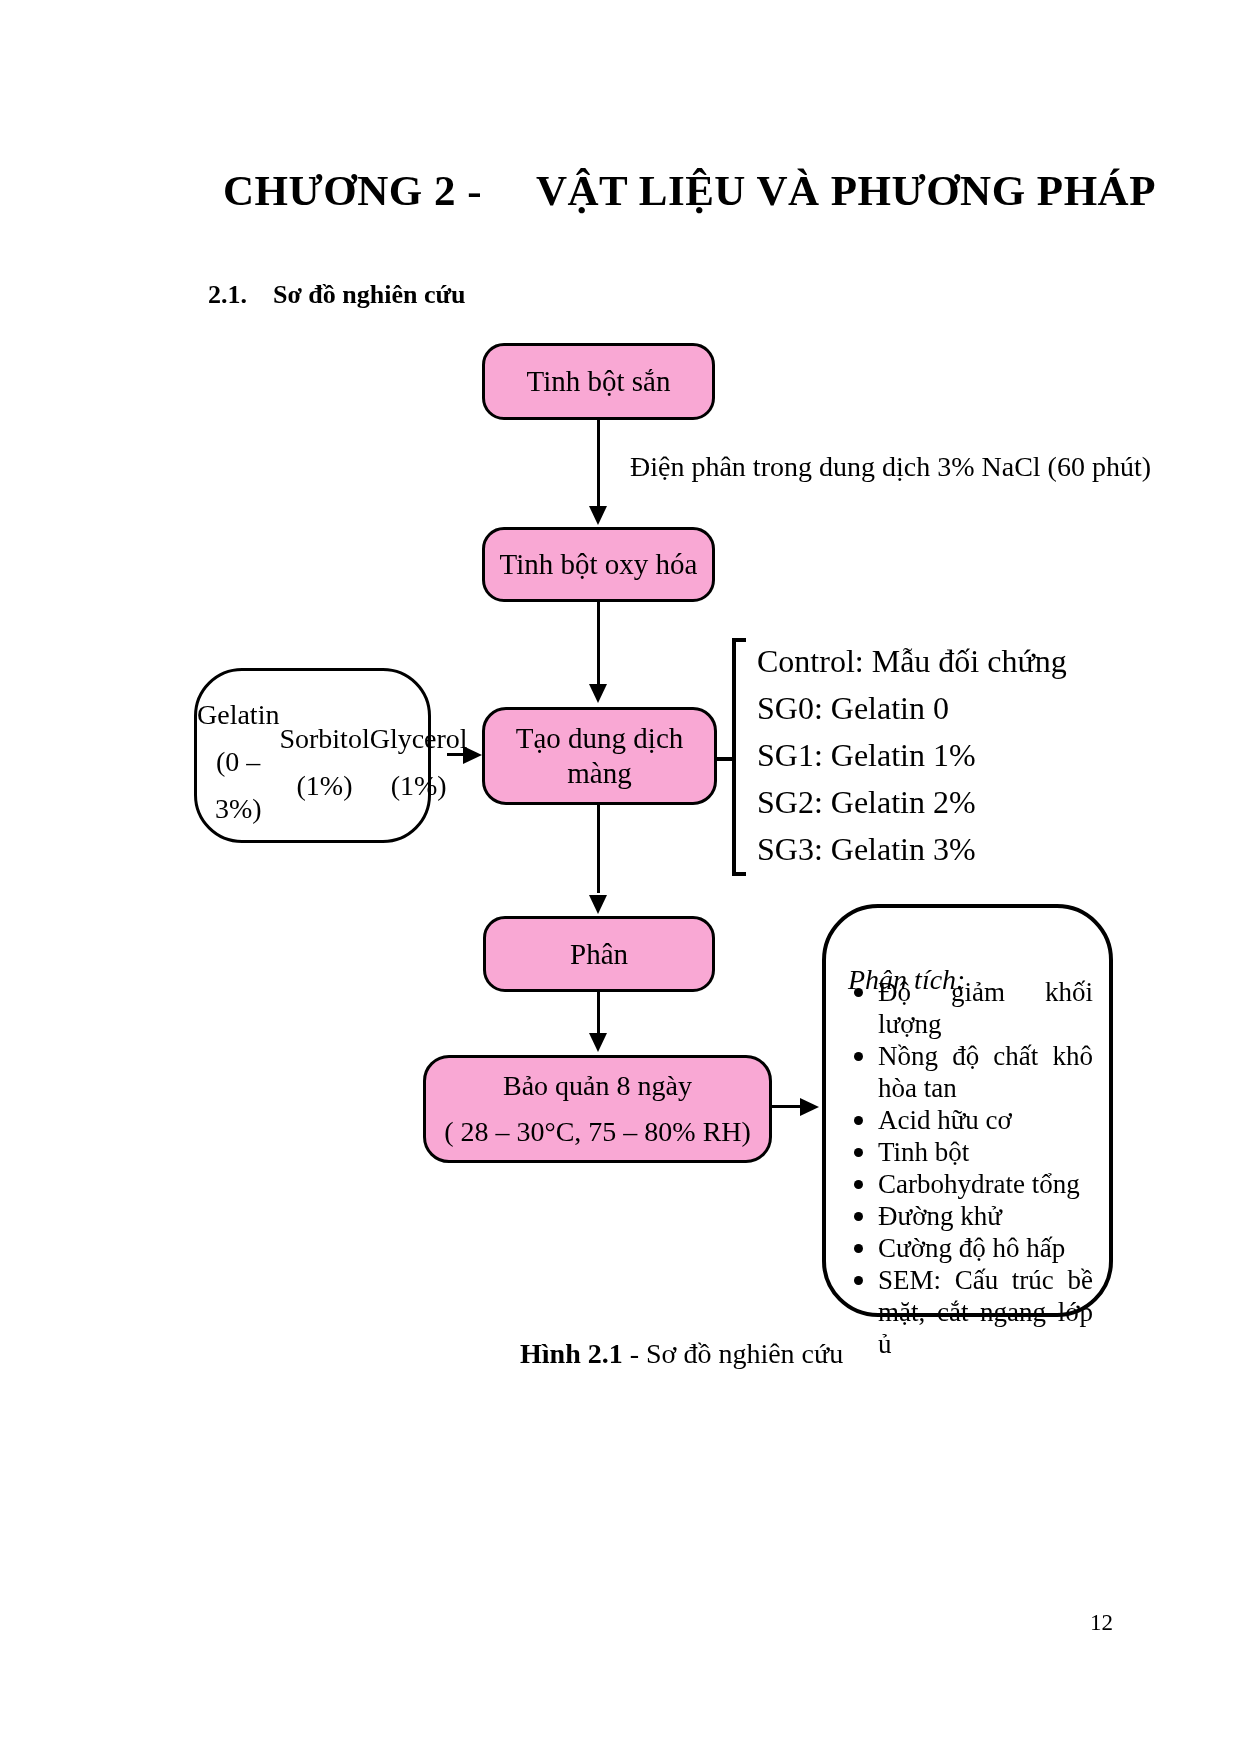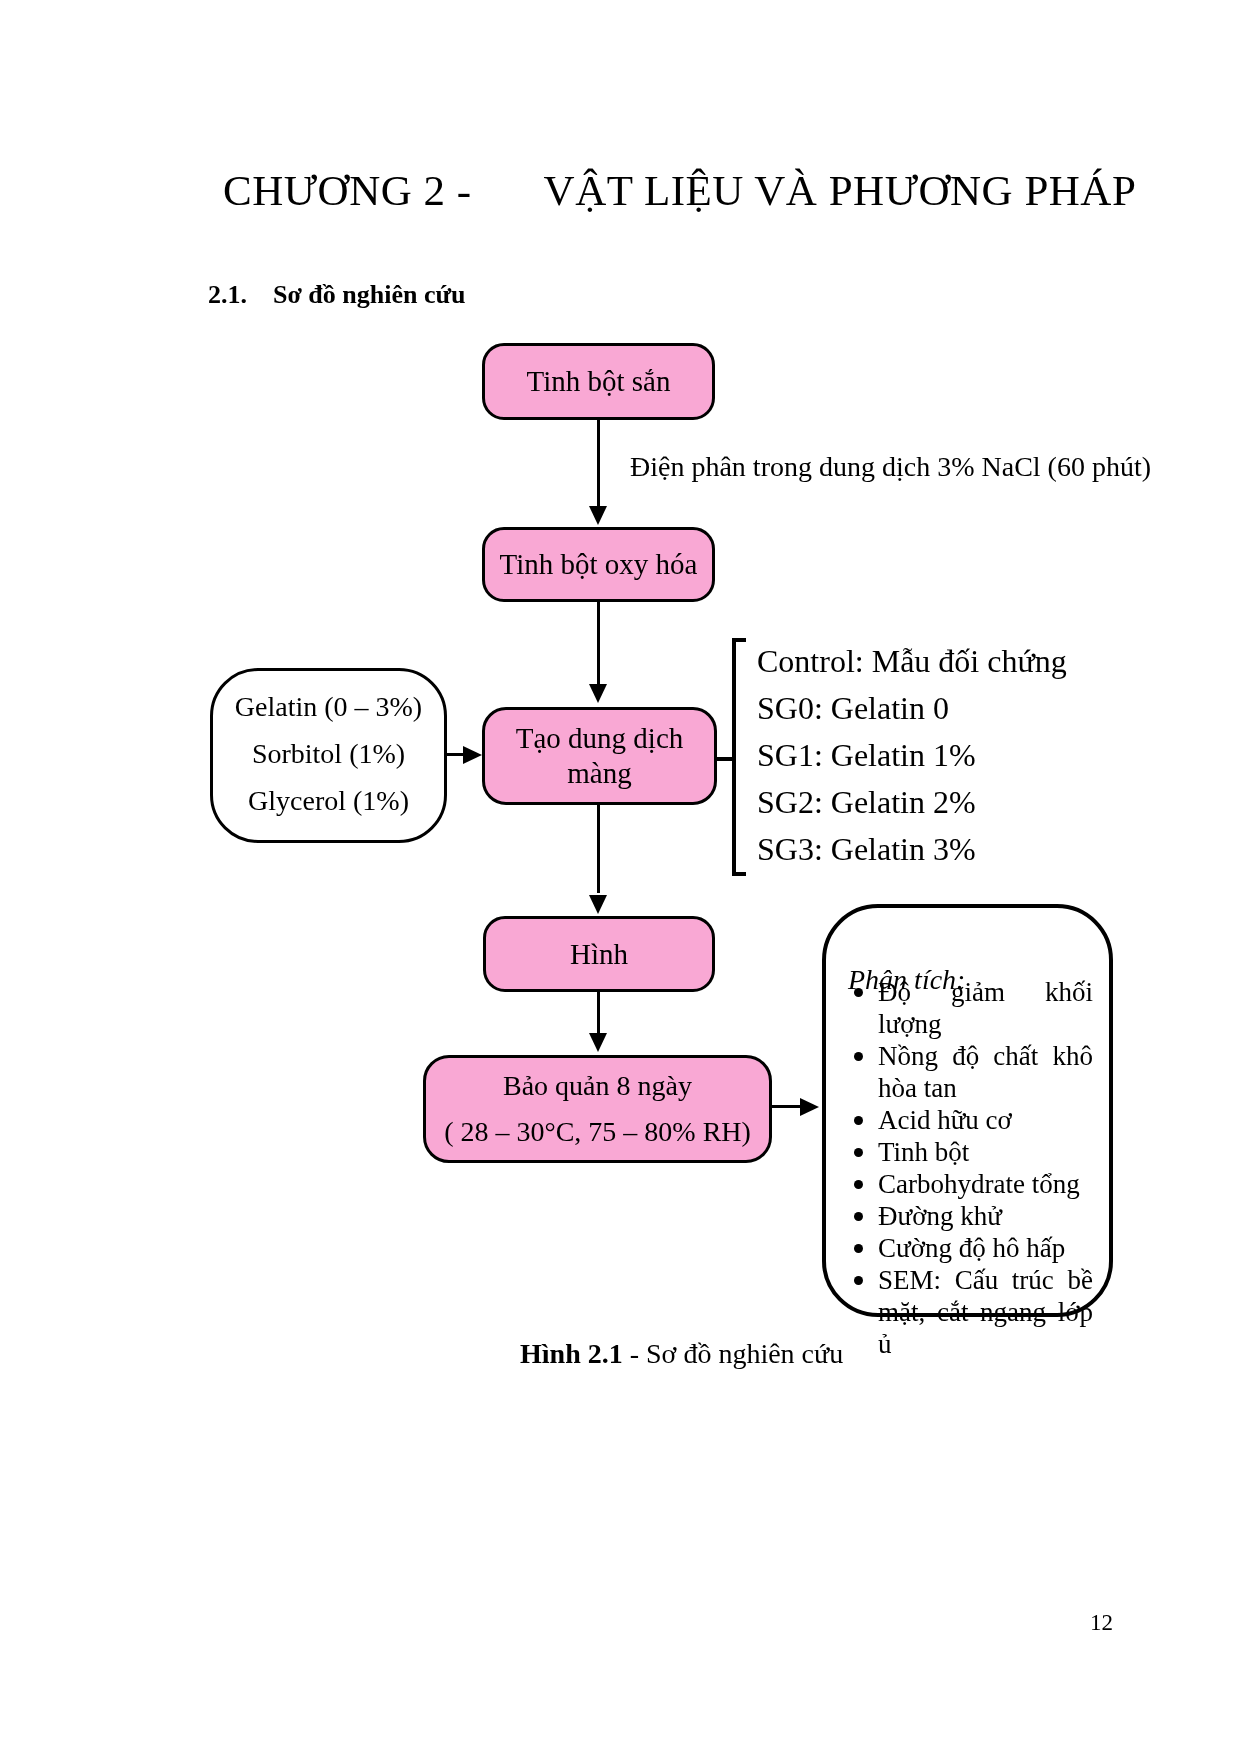--- a/index.html
+++ b/index.html
@@ -3,42 +3,42 @@
 <meta charset="utf-8">
 <style>
   html,body{margin:0;padding:0;}
   body{
     width:1240px;height:1754px;background:#ffffff;position:relative;
     font-family:"Liberation Serif","DejaVu Serif",serif;color:#000;
     -webkit-font-smoothing:antialiased;
   }
   .abs{position:absolute;}
   
-  .doc-title{left:223px;top:166px;display:flex;gap:72px;
-    font-size:43px;font-weight:normal;white-space:nowrap;letter-spacing:.5px;}
+  .doc-title{left:223px;top:166px;display:flex;gap:54px;
+    font-size:43px;font-weight:bold;white-space:nowrap;letter-spacing:.5px;}
   .section-heading{left:208px;top:280px;display:flex;gap:26px;
     font-size:26px;font-weight:bold;white-space:nowrap;}
   
   .fbox{border:3px solid #000;border-radius:22px;background:#f9a8d4;
     display:flex;flex-direction:column;align-items:center;justify-content:center;
     text-align:center;font-size:29px;box-sizing:border-box;}
   .fbox .bline{display:block;}
   
   .vline{width:3px;background:#000;}
   .hline{height:3px;background:#000;}
   .head-down{width:0;height:0;border-left:9px solid transparent;
     border-right:9px solid transparent;border-top:19px solid #000;}
   .head-right{width:0;height:0;border-top:9px solid transparent;
     border-bottom:9px solid transparent;border-left:19px solid #000;}
   
   .edge-label{left:630px;top:451px;font-size:28px;white-space:nowrap;}
   
-  .ingredients-box{left:210px;top:668px;width:237px;height:175px;
+  .ingredients-box{left:194px;top:668px;width:237px;height:175px;
     border:3px solid #000;border-radius:48px;background:#fff;box-sizing:border-box;
-    display:flex;flex-direction:column;align-items:center;
+    display:flex;flex-direction:row;align-items:center;
     padding-top:12px;font-size:28px;line-height:47px;text-align:center;}
   
   .bracket{left:732px;top:638px;width:14px;height:238px;box-sizing:border-box;
     border-left:4px solid #000;border-top:4px solid #000;border-bottom:4px solid #000;}
   .bracket-tick{left:717px;top:757px;width:16px;height:4px;background:#000;}
   .samples-list{left:757px;top:638px;list-style:none;margin:0;padding:0;font-size:32px;}
   .samples-list li{height:47px;display:flex;align-items:center;white-space:nowrap;}
   
   .analysis-box{left:822px;top:904px;width:291px;height:413px;
     border:4px solid #000;border-radius:56px;background:#fff;box-sizing:border-box;}
@@ -101,21 +101,21 @@
   <li>SG0: Gelatin 0</li>
   <li>SG1: Gelatin 1%</li>
   <li>SG2: Gelatin 2%</li>
   <li>SG3: Gelatin 3%</li>
 </ul>
 
 <div class="abs vline" style="left:597px;top:805px;height:88px;"></div>
 <div class="abs head-down" style="left:589px;top:895px;"></div>
 
 <div class="abs fbox" style="left:483px;top:916px;width:232px;height:76px;">
-  <span>Hình</span>
+  <span>Phân</span>
 </div>
 
 <div class="abs vline" style="left:597px;top:992px;height:42px;"></div>
 <div class="abs head-down" style="left:589px;top:1033px;"></div>
 
 <div class="abs fbox" style="left:423px;top:1055px;width:349px;height:108px;border-radius:26px;font-size:28px;line-height:46px;">
   <span class="bline">Bảo quản 8 ngày</span>
   <span class="bline">( 28 – 30°C, 75 – 80% RH)</span>
 </div>
 

